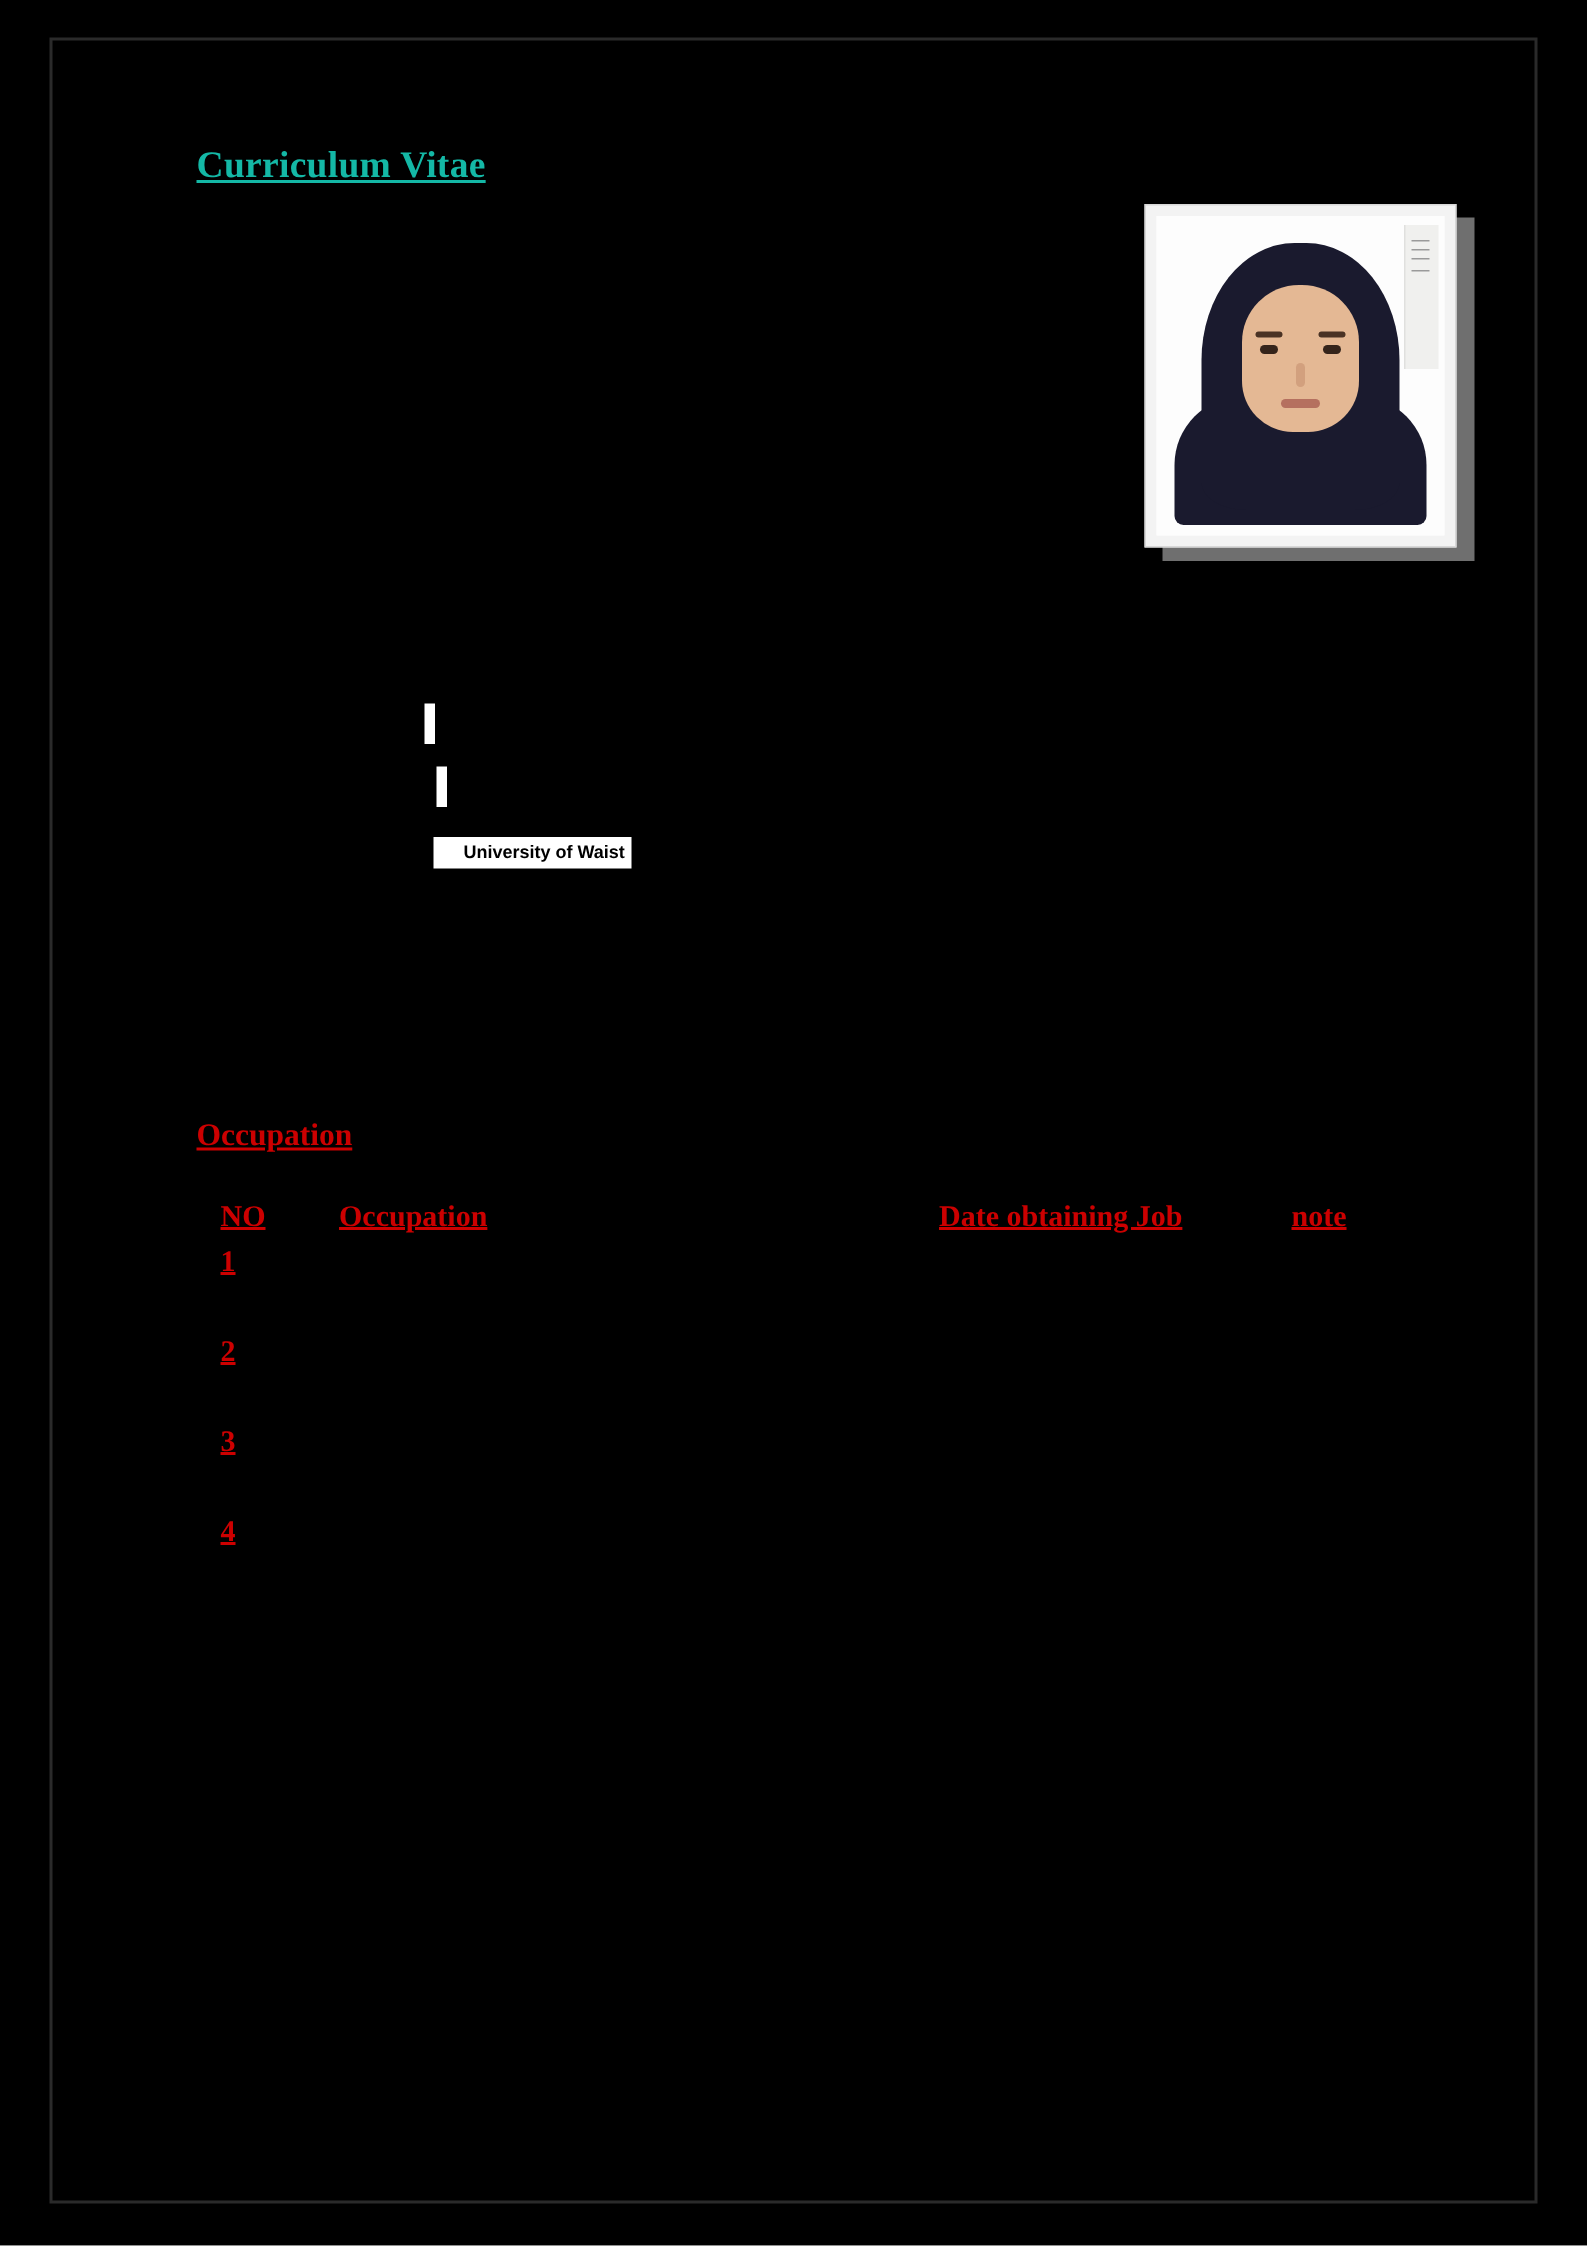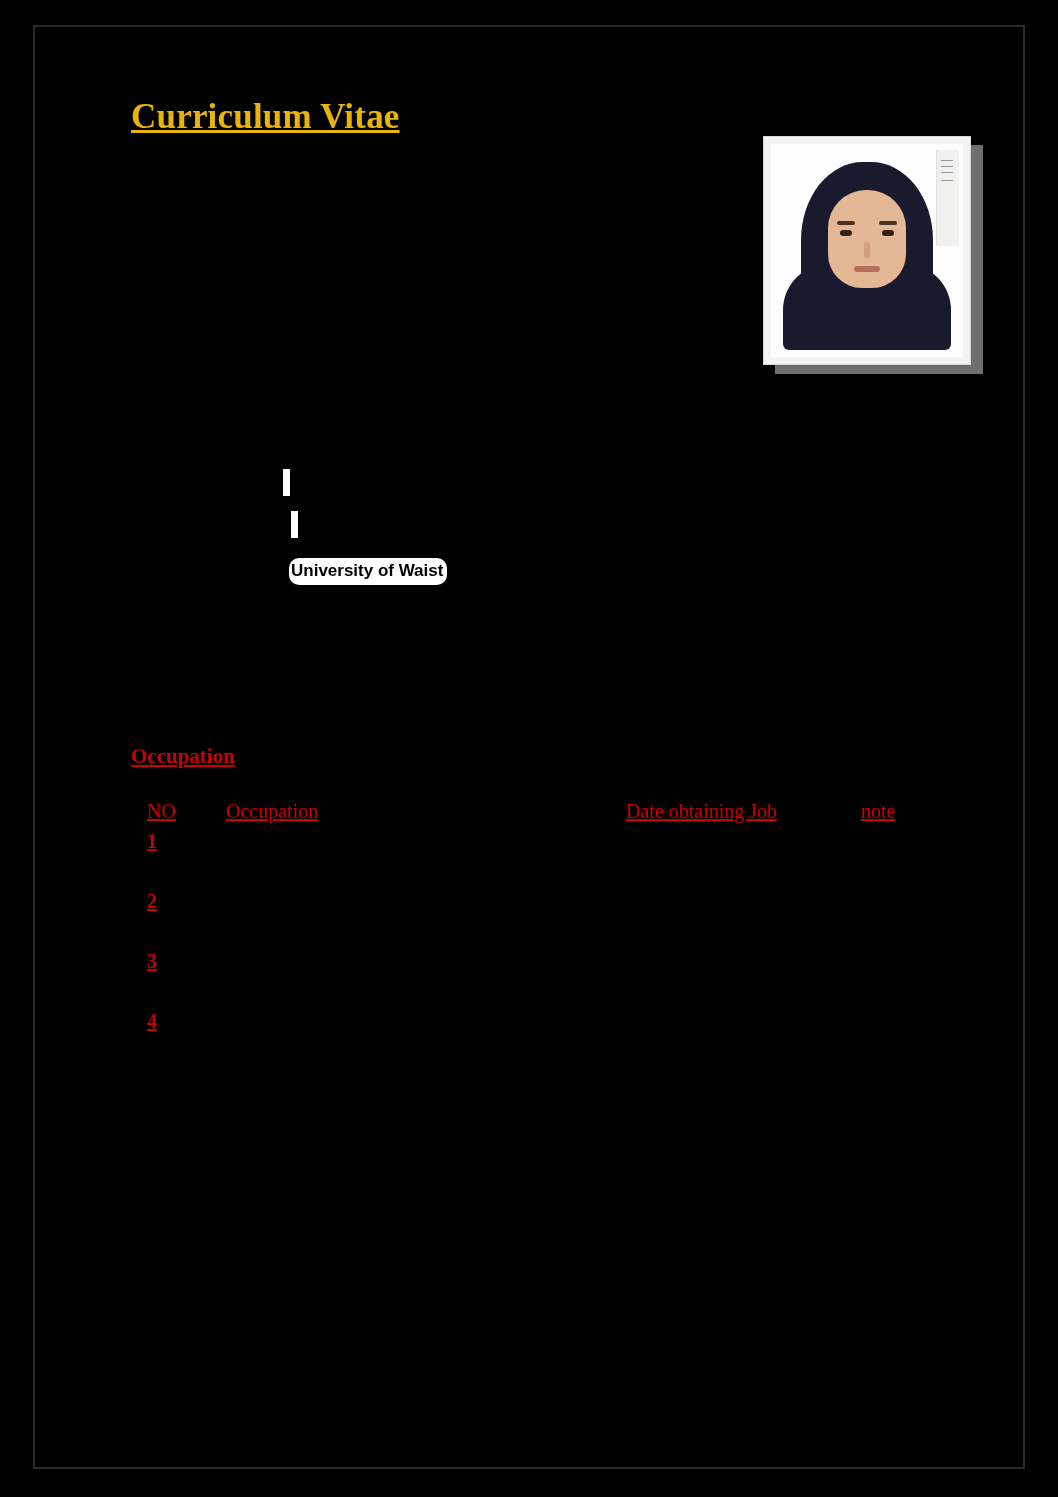--- a/index.html
+++ b/index.html
@@ -26,23 +26,23 @@
     border: 2px solid #2a2a2a;
     box-sizing: border-box;
     pointer-events: none;
   }
 
   
   .title {
     position: absolute;
     left: 131px;
     top: 97px;
-    font-size: 35px;
-    font-weight: bold;
-    color: #eab308;
+    font-size: 25px;
+    font-weight: bold;
+    color: #14b8a6;
     text-decoration: underline;
     letter-spacing: 0.2px;
     white-space: nowrap;
   }
 
   
   .photo-shadow {
     position: absolute;
     left: 775px;
     top: 145px;
@@ -185,25 +185,24 @@
   .tick-2 { left: 291px; top: 511px; width: 7px; height: 27px; }
 
   
   .waist-line {
     position: absolute;
     left: 289px;
     top: 558px;
     background: #ffffff;
     color: #000000;
     font-family: "Liberation Sans", sans-serif;
-    font-size: 17px;
-    font-weight: bold;
-    padding: 3px 4px 4px 2px;
-    white-space: nowrap;
-    border-radius: 10px;
+    font-size: 12px;
+    font-weight: bold;
+    padding: 3px 4px 4px 20px;
+    white-space: nowrap;
   }
 
   
   .section-heading {
     position: absolute;
     left: 131px;
     top: 744px;
     font-size: 21px;
     font-weight: bold;
     color: #cc0000;
@@ -218,21 +217,21 @@
     width: 800px;
   }
   .table-header {
     position: relative;
     height: 30px;
   }
   .th {
     position: absolute;
     color: #cc0000;
     font-size: 20px;
-    font-weight: normal;
+    font-weight: bold;
     text-decoration: underline;
     white-space: nowrap;
   }
   .th-no { left: 16px; }
   .th-occ { left: 95px; }
   .th-date { left: 495px; text-align: right; }
   .th-note { left: 730px; }
 
   .row {
     position: relative;

